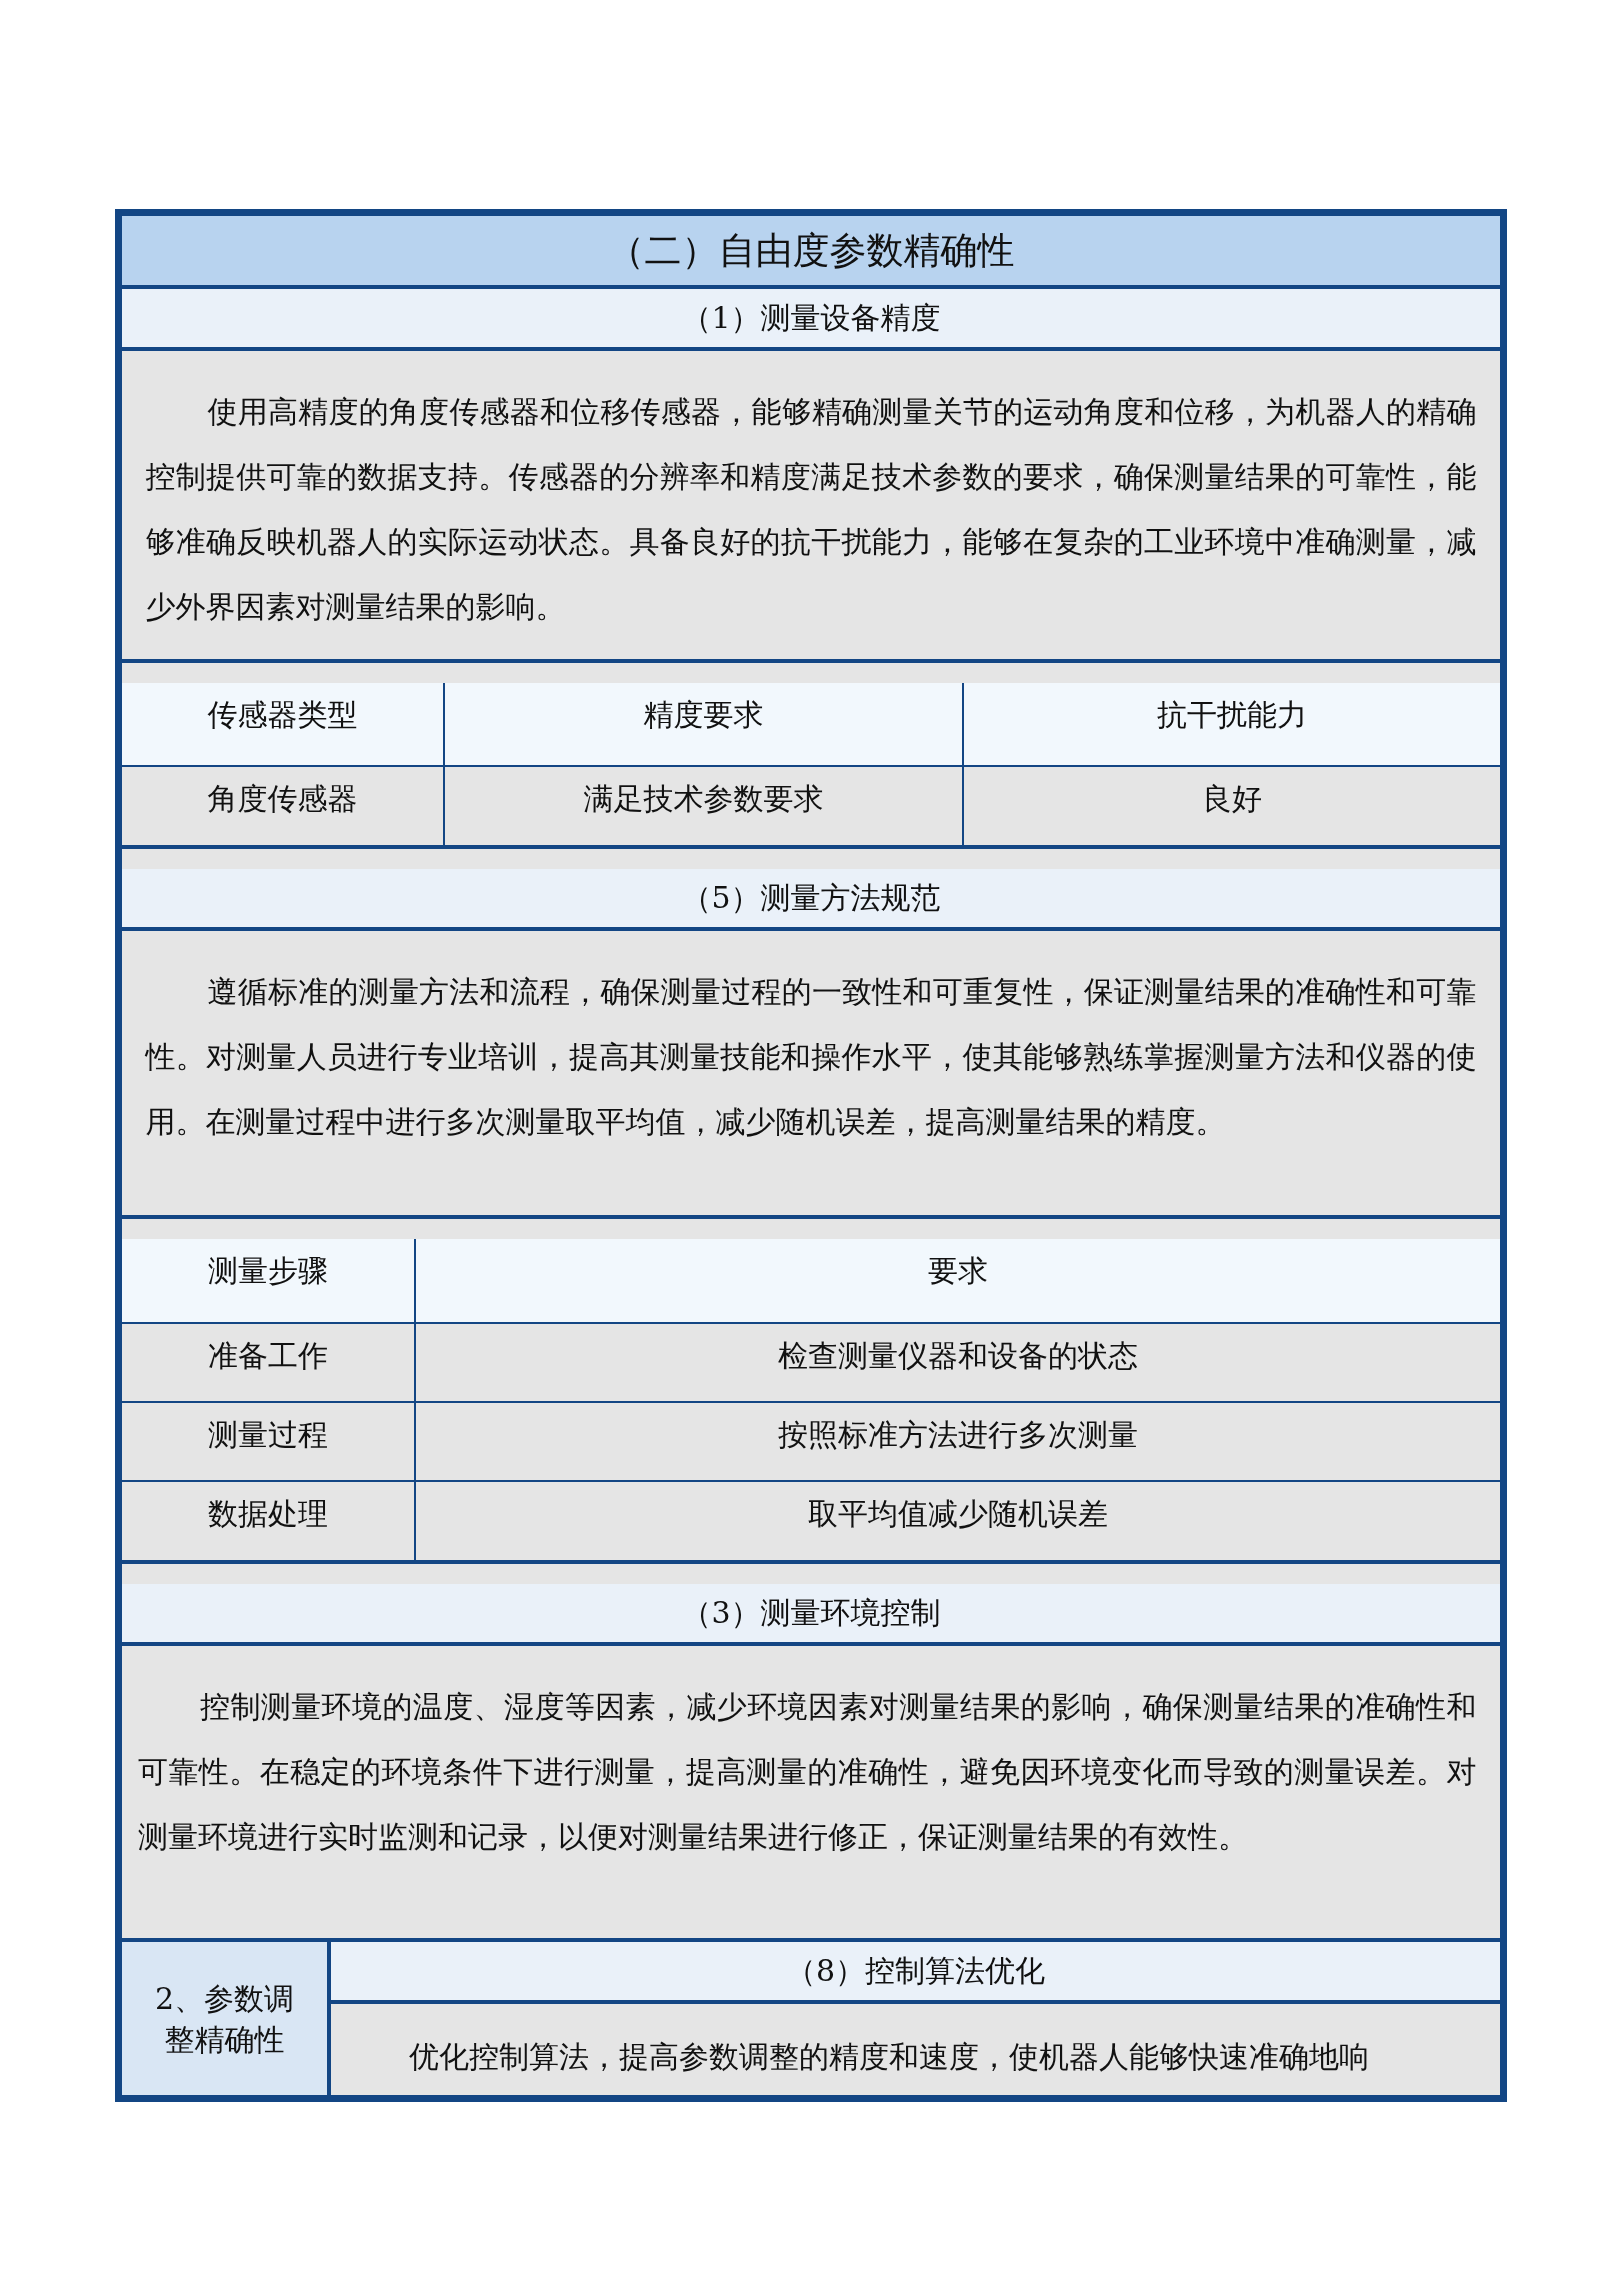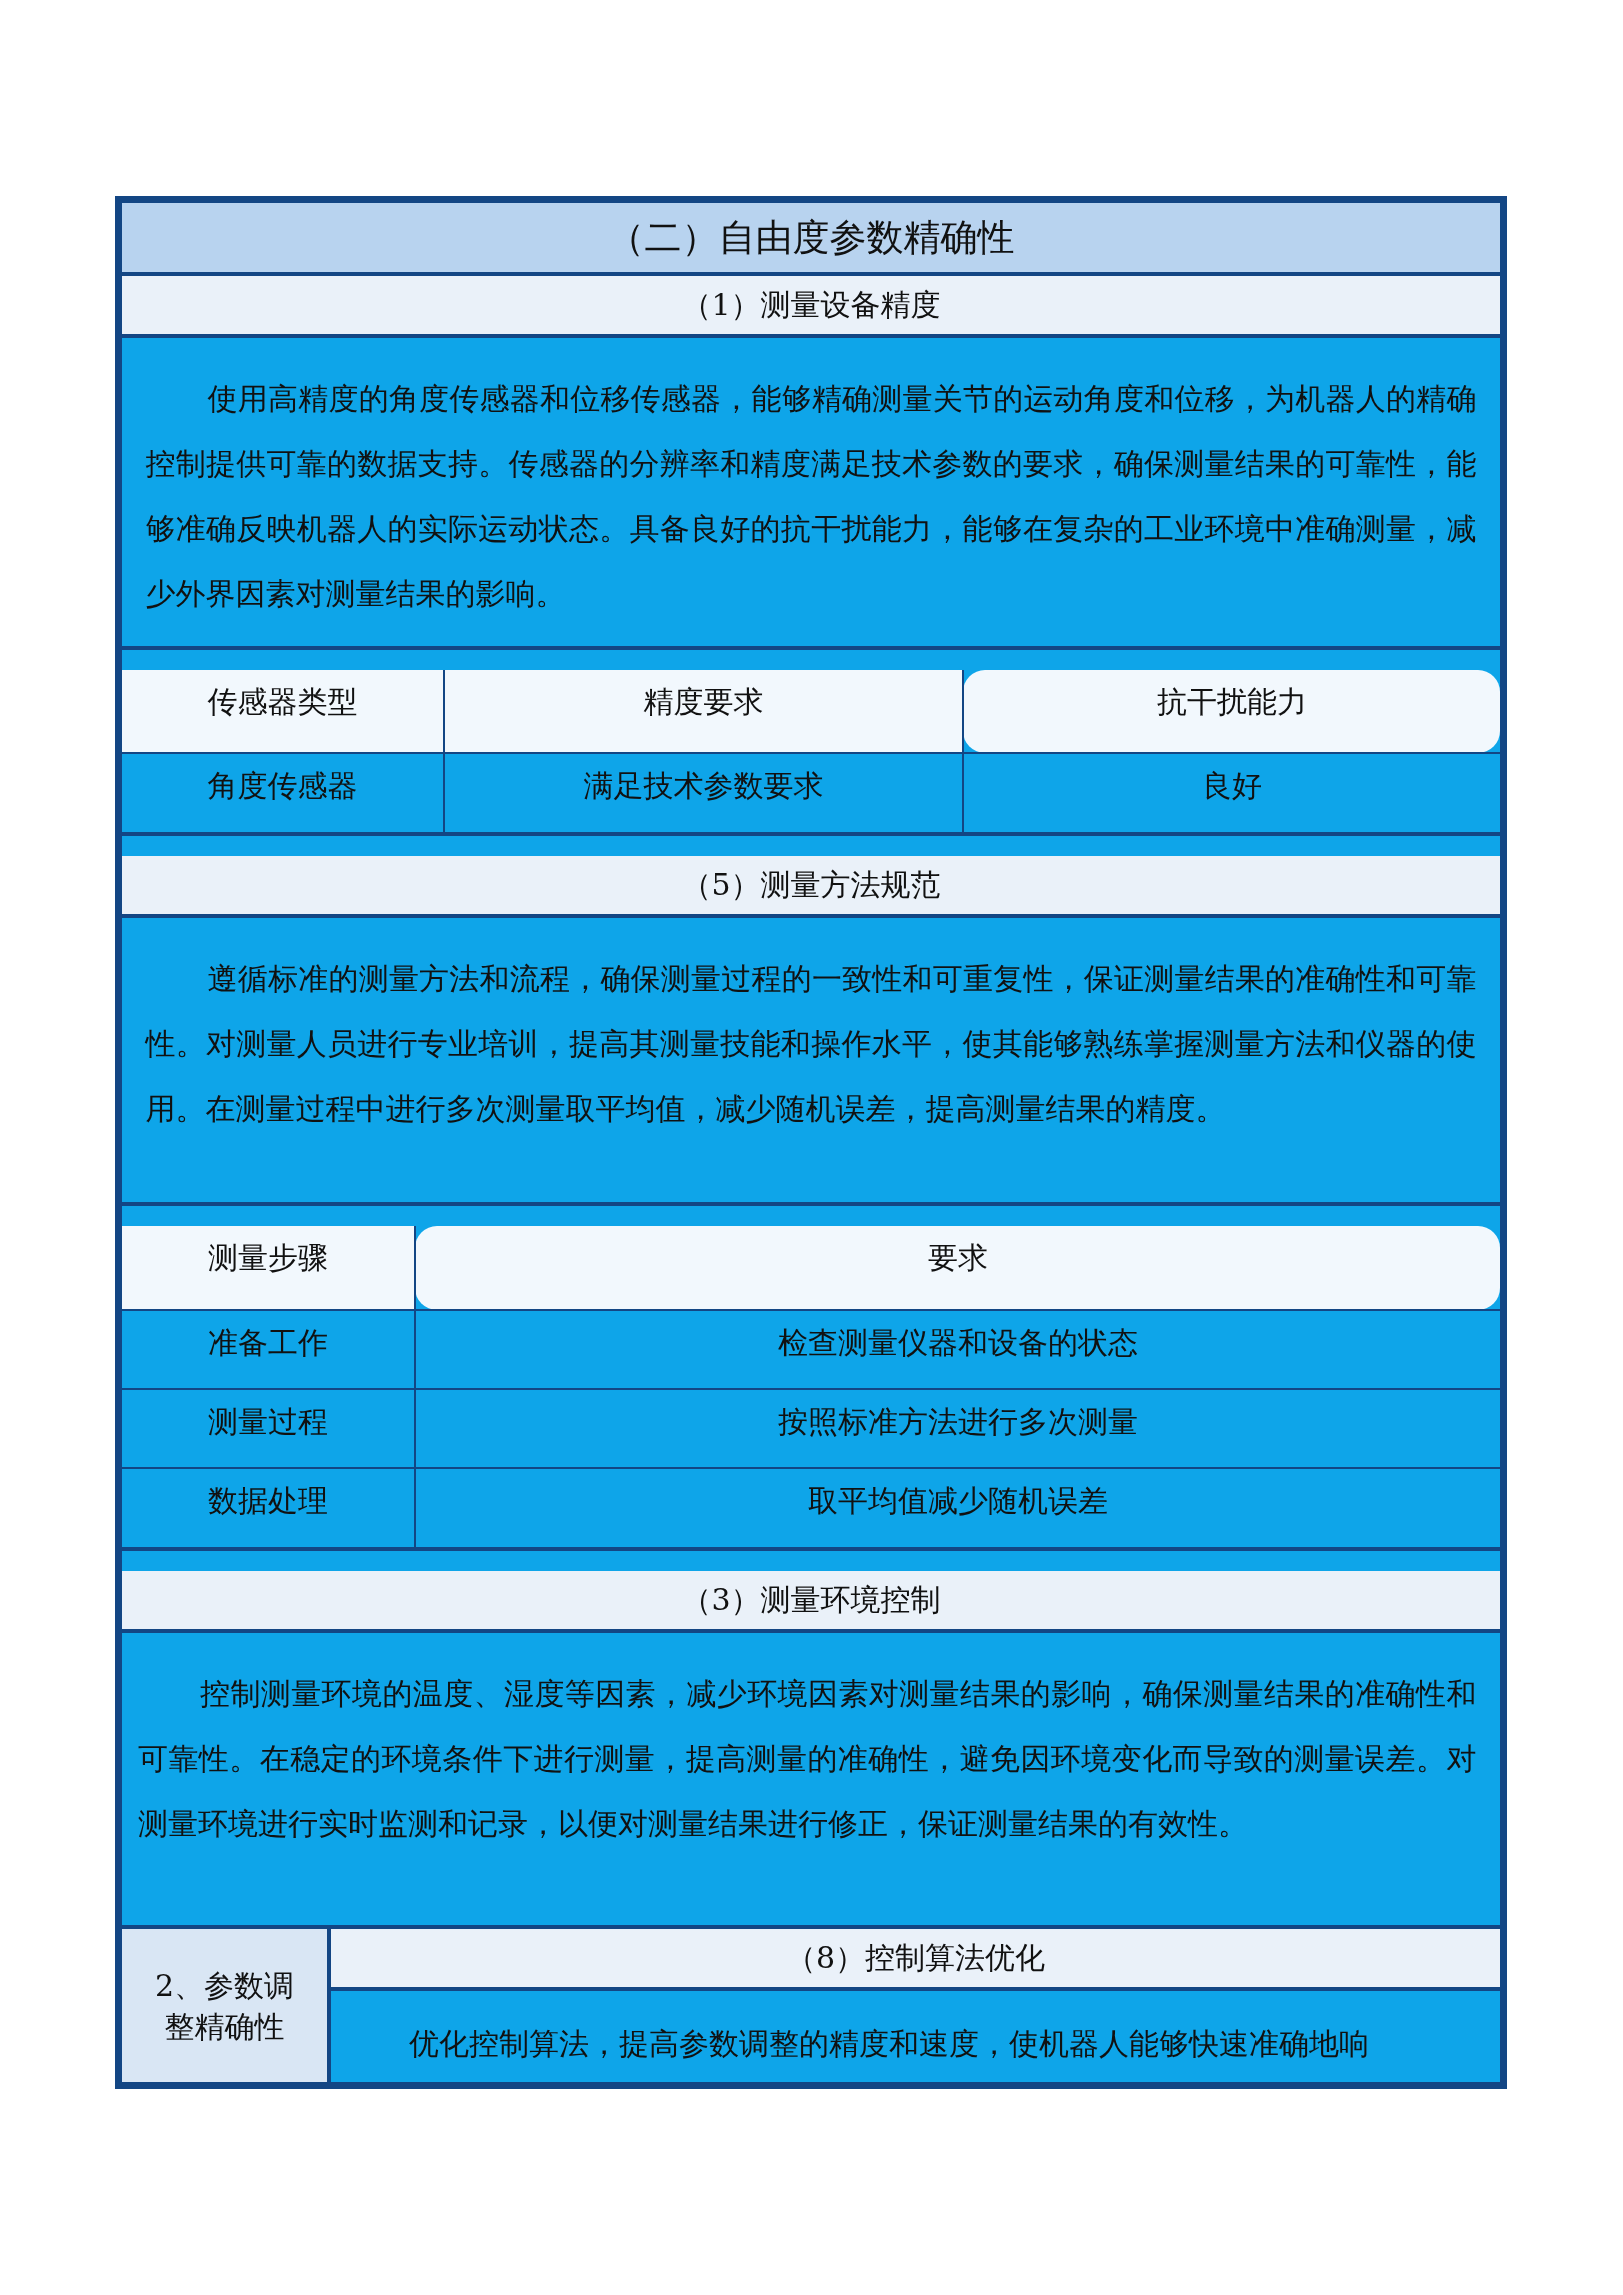--- a/index.html
+++ b/index.html
@@ -1,39 +1,39 @@
 <!DOCTYPE html>
 <html style="font-size:10.5px"><head>
 <meta charset="utf-8">
 <style>
   html, body { margin:0; padding:0; background:#ffffff; }
   body { width:1623px; height:2295px; position:relative; overflow:hidden;
          font-family:"DejaVu Serif","Liberation Serif",serif; color:#111; }
-  .frame { position:absolute; left:115px; top:196px; width:1392px;
-           border:7.9px solid #134684; box-sizing:border-box; background:#0ea5e9; }
+  .frame { position:absolute; left:115px; top:209px; width:1392px;
+           border:7.9px solid #134684; box-sizing:border-box; background:#e5e5e5; }
   .title { height:69px; background:#B8D3EF; display:flex; align-items:center;
            justify-content:center; font-size:37px; border-bottom:4.6px solid #134684; }
   .section { display:flex; border-bottom:4.6px solid #134684; }
   .section:last-child { border-bottom:none;border-radius:23px; }
   .side { width:209px; flex:0 0 209px; background:#D9E6F4; border-right:4.6px solid #134684;
           display:flex; align-items:center; justify-content:center; text-align:center;
           font-size:30px; line-height:41px; padding:0 19.6px; box-sizing:border-box; }
   .main { flex:1; display:flex; flex-direction:column;gap:20px; }
   .sub { height:58px; background:#EAF1F9; display:flex; align-items:center; justify-content:center;
          font-size:30px; border-bottom:4.6px solid #134684; }
   .para { padding:7.9px 23.6px 19.6px 23.6px; font-size:30px; line-height:65px;
           text-indent:62px; text-align:justify; border-bottom:4.6px solid #134684; }
   .para.last { border-bottom:none;padding-left:16px; }
   table.grid { width:100%; border-collapse:collapse; font-size:30px; }
   table.grid td { border:2px solid #134684; height:79px; vertical-align:top;
                   text-align:center; padding-top:11.8px; box-sizing:border-box; }
   table.grid tr:first-child td { border-top:none; background:#F2F8FD; }
   table.grid tr:last-child td { border-bottom:none; }
   table.grid td:first-child { border-left:none; }
-  table.grid td:last-child { border-right:none;border-radius:22px; }
+  table.grid td:last-child { border-right:none; }
   .tblwrap { border-bottom:4.6px solid #134684; }
 </style>
 </head>
 <body>
 
 <div class="frame">
   <div class="title">（二）自由度参数精确性</div>
 
   <div class="section">
     <div class="main">

